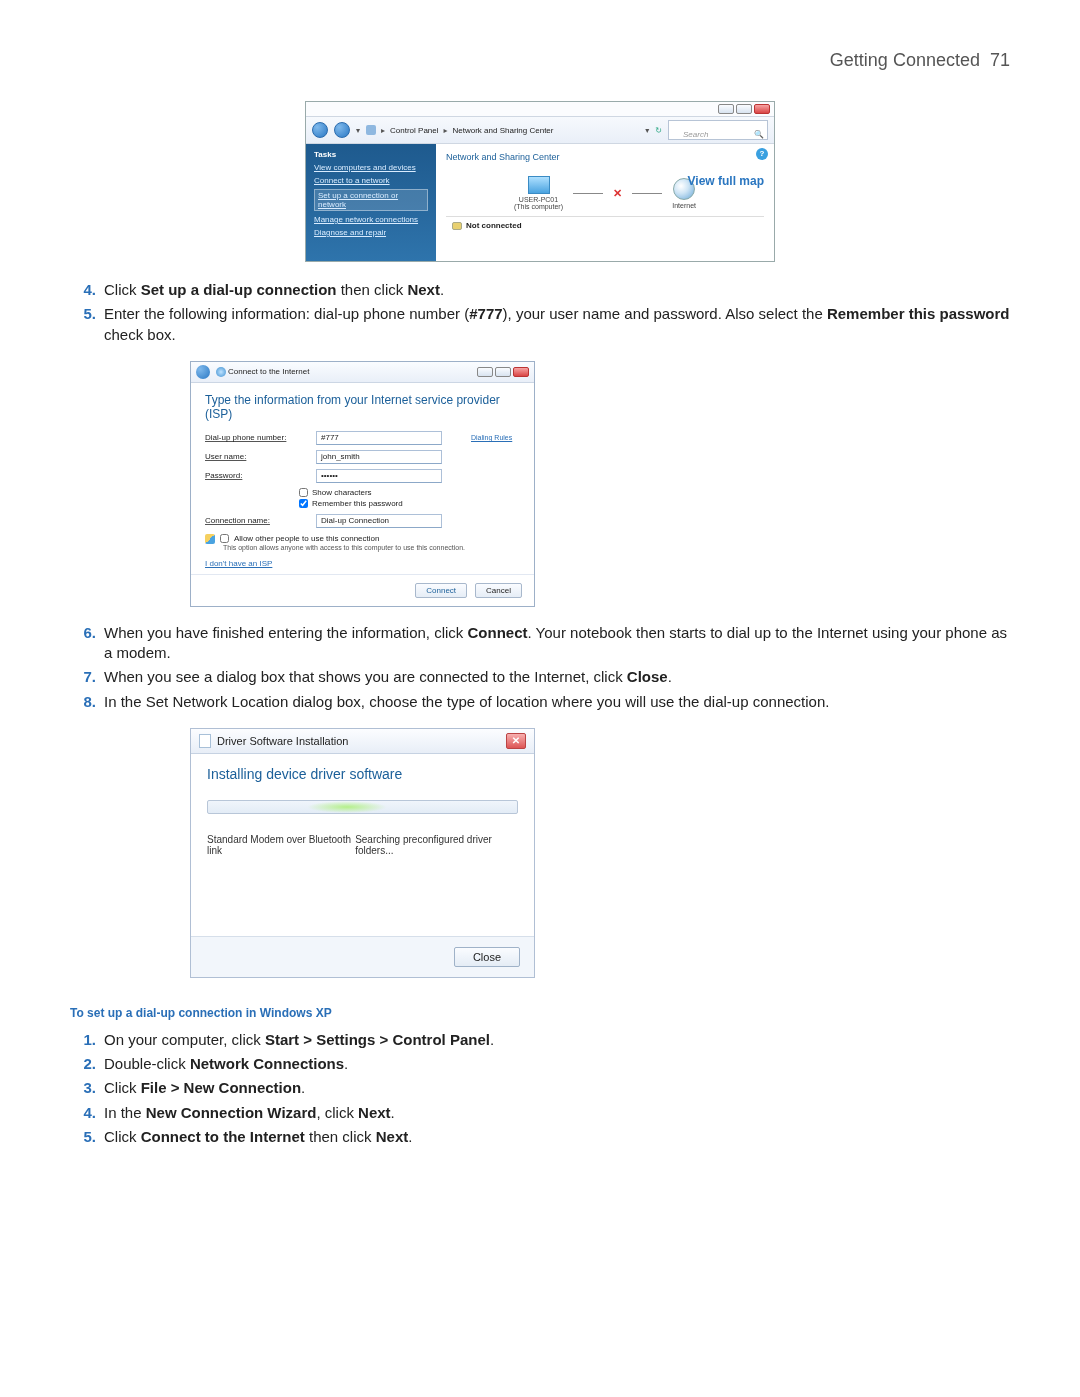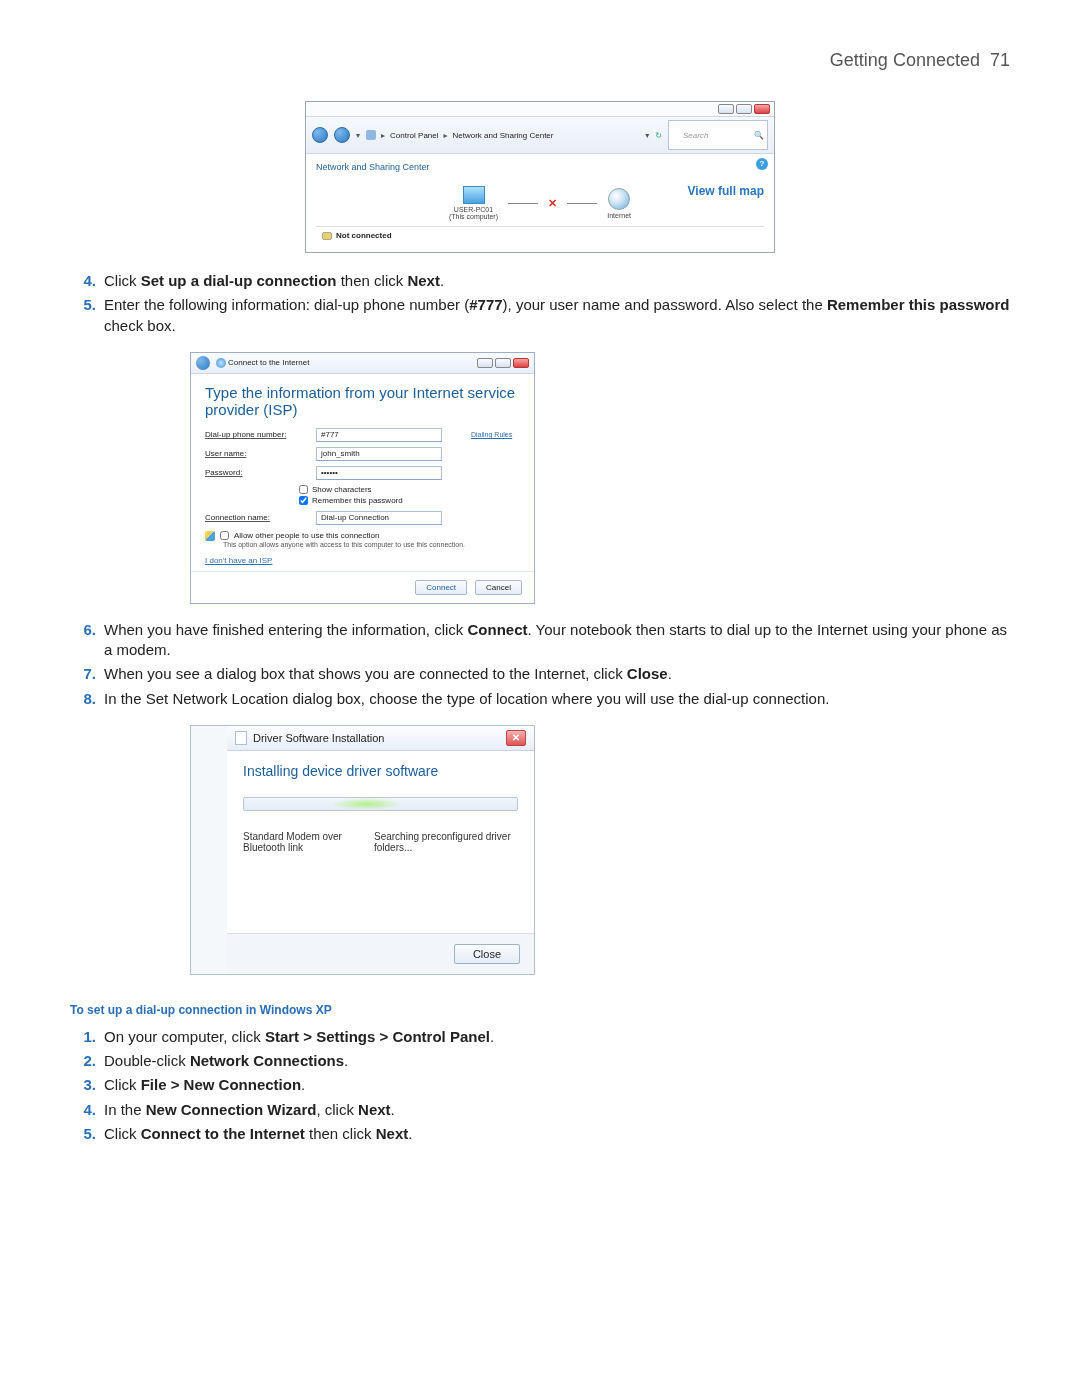--- a/index.html
+++ b/index.html
@@ -49,23 +49,23 @@
   }
   .nav-circle {
     width: 16px; height: 16px; border-radius: 50%;
     background: radial-gradient(circle at 30% 30%, #7fb9ec, #2a78c4);
     border: 1px solid #2a6bad;
   }
   .breadcrumb { flex: 1; display:flex; align-items:center; gap:3px; }
   .bc-icon { width:10px; height:10px; background:#8fb8e0; display:inline-block; border-radius:2px;}
   .bc-sep::after { content:"▸"; color:#555; font-size:8px; margin:0 2px;}
   .search-box {
-    width: 100px; height:30px; border:1px solid #b7c4d6;
+    width: 100px; height:20px; border:1px solid #b7c4d6;
     background:#fff; color:#888; padding:0 3px 0 14px; position:relative;
-    display:flex; align-items:center;
+    display:flex; align-items:flex-end;
   }
   .search-box .mag { color:#39a0d6; position:absolute; right:3px; }
   .nsc-body { display:flex; }
   .tasks-pane {
     width: 130px;
     background: linear-gradient(#1e5a8e,#28699f 60%,#2e74ac);
     color:#fff; padding: 6px 8px 20px 8px;
   }
   .tasks-pane .task-title { font-weight: bold; margin-bottom:4px; }
   .task-link { color:#d9ecff; text-decoration:underline; margin: 4px 0; cursor:pointer; }
@@ -101,21 +101,21 @@
     border:1px solid #9db0c8;
     background:#fff;
     margin: 8px 0 16px 120px;
     font-size:8px;
   }
   .wiz-title { display:flex; align-items:center; padding:3px 5px; gap:2px; background:linear-gradient(#fafcff,#e9eff8); border-bottom:1px solid #ccd6e4;}
   .wiz-title .back { width:14px;height:14px;border-radius:50%;background:radial-gradient(circle at 30% 30%,#7fb9ec,#2a78c4); }
   .wiz-title .globe-sm{width:10px;height:10px;border-radius:50%;background:radial-gradient(circle,#bfe3ff,#3c8ed0);margin-left:4px;}
   .wiz-title .tbs{margin-left:auto;display:flex;gap:2px;}
   .wiz-body { padding:10px 14px 6px 14px; }
-  .wiz-body h6 { color:#1b5f99; font-weight:normal; font-size:15px; margin-bottom:10px;}
+  .wiz-body h6 { color:#1b5f99; font-weight:normal; font-size:12px; margin-bottom:10px;}
   .frow { display:flex; align-items:center; margin:5px 0;gap:19px;}
   .flabel { width:92px; text-decoration:underline; text-decoration-color:#555;}
   .finput { width:126px; border:1px solid #adc0d8; border-bottom-color:#8ca8c8; padding:1px 4px; height:14px; background:#fff;}
   .dialing { color:#2a6fb7; text-decoration:underline; margin-left:10px; font-size:7px;}
   .chk { display:flex; align-items:center; gap:4px; margin:2px 0 2px 94px;}
   .chk input{width:9px;height:9px;}
   .allow-row{display:flex;align-items:flex-start;gap:5px;margin-top:6px;}
   .shield{width:10px;height:10px;border-radius:2px;background:linear-gradient(135deg,#f5d060 50%,#4aa3e0 50%);}
   .allow-sub{color:#555;font-size:7px;margin-left:18px;}
   .isp-link{color:#2a6fb7;text-decoration:underline;margin-top:8px;display:inline-block;}
@@ -123,21 +123,20 @@
   .vbtn{border:1px solid #a8b8cc;background:linear-gradient(#fafcff,#e6edf6);padding:2px 10px;border-radius:2px;font-size:8px;}
   .vbtn.primary{color:#1b5f99;}
 
   
   .drv-frame{
     width:345px;
     border:1px solid #b0bfd4;
     background:#f5f8fb;
     margin:10px 0 28px 120px;
     font-size:11px;
-    padding-left:36px;
   }
   .drv-title{
     display:flex;align-items:center;padding:4px 8px;
     background:linear-gradient(#fcfdff,#e8eef7);
     border-bottom:1px solid #c6d2e2;
   }
   .drv-title .pg{width:12px;height:14px;border:1px solid #a8c0d8;background:#fff;margin-right:6px;}
   .drv-title .x{
     margin-left:auto;width:20px;height:16px;border:1px solid #b44;border-radius:2px;
     background:linear-gradient(#f7b0b0,#d55);
@@ -186,20 +185,28 @@
       <span>Network and Sharing Center</span>
     </div>
     <span style="color:#555">▾</span>
     <span style="color:#3a8;">↻</span>
     <div class="search-box">
       <span style="font-style:italic;color:#999">Search</span>
       <span class="mag">🔍</span>
     </div>
   </div>
   <div class="nsc-body">
+    <div class="tasks-pane">
+      <div class="task-title">Tasks</div>
+      <div class="task-link">View computers and devices</div>
+      <div class="task-link">Connect to a network</div>
+      <div class="task-link task-selected">Set up a connection or network</div>
+      <div class="task-link">Manage network connections</div>
+      <div class="task-link">Diagnose and repair</div>
+    </div>
     <div class="nsc-main">
       <span class="help-q">?</span>
       <h5>Network and Sharing Center</h5>
       <span class="view-map">View full map</span>
       <div class="net-diagram">
         <div class="net-node">
           <div class="net-pc"></div>
           <div>USER-PC01</div>
           <div>(This computer)</div>
         </div>

